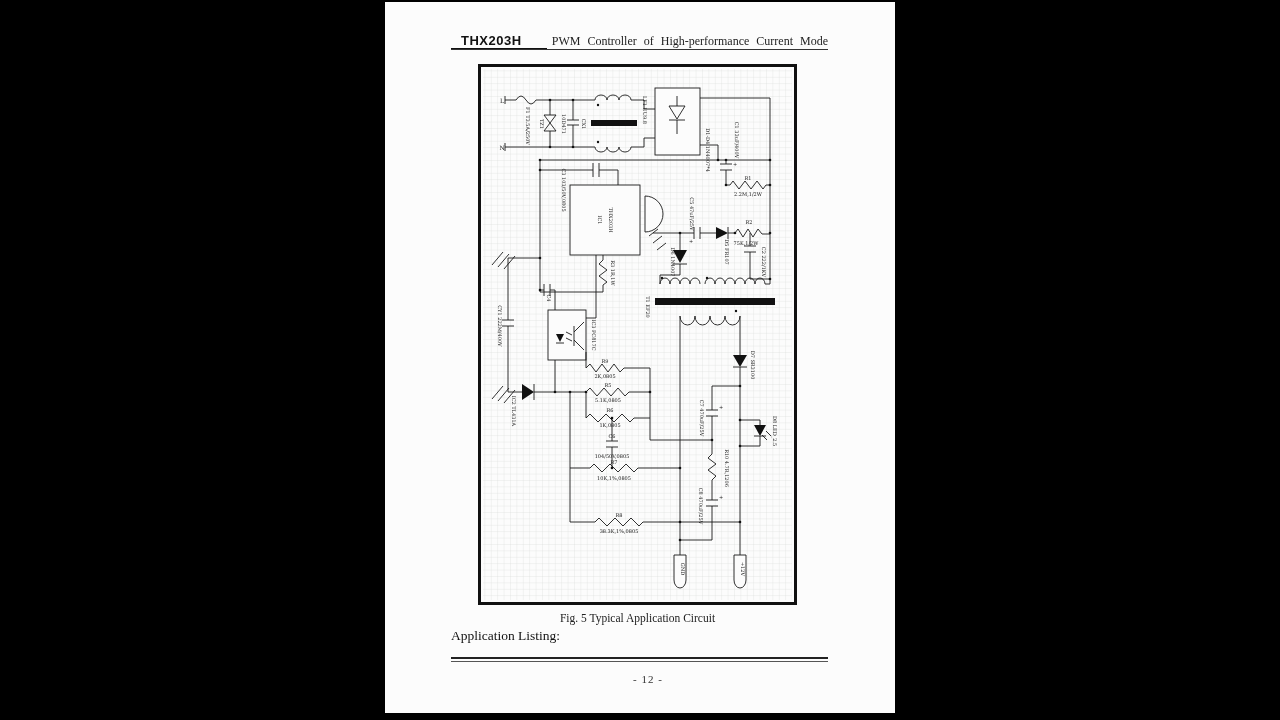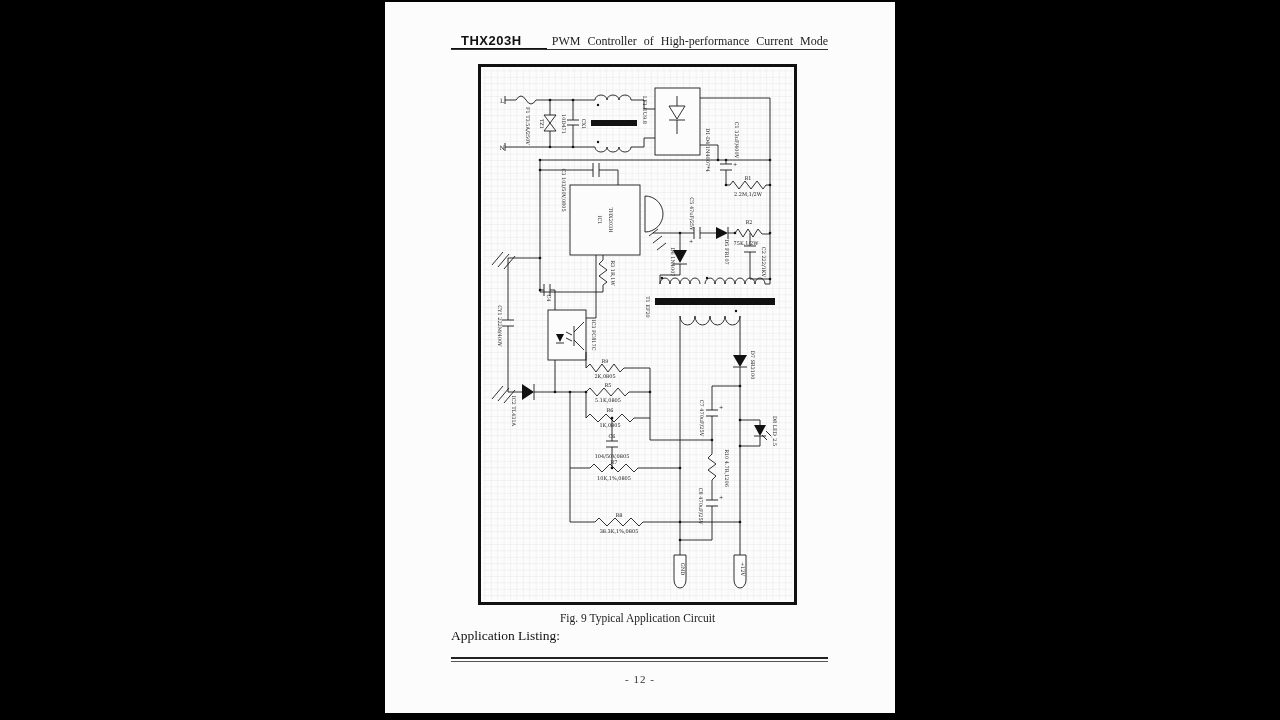--- a/index.html
+++ b/index.html
@@ -12,21 +12,21 @@
              font-size:12px;word-spacing:4px;color:#222;}
   .hdr-rule{position:absolute;left:66px;top:47px;width:377px;border-top:1.4px solid #333;}
   .hdr-rule-thick{position:absolute;left:66px;top:46px;width:96px;border-top:2.6px solid #111;}
   #schembox{position:absolute;left:93px;top:62px;width:319px;height:541px;}
   .caption{position:absolute;left:93px;top:610px;width:319px;text-align:center;
            font-size:11.5px;color:#222;}
   .listing{position:absolute;left:66px;top:626px;font-size:13.5px;color:#111;}
   .foot-rule{position:absolute;left:66px;top:655px;width:377px;border-top:2.2px solid #222;}
   .foot-rule2{position:absolute;left:66px;top:659px;width:377px;border-top:1px solid #555;}
   .pageno{position:absolute;left:0;top:671px;width:510px;text-align:center;
-          font-size:11px;letter-spacing:1px;color:#333;}
+          font-size:11px;letter-spacing:1px;color:#333;padding-left:8px;}
   svg text{font-family:"DejaVu Serif", serif;fill:#1a1a1a;}
 </style>
 </head>
 <body>
 
 <div id="stage">
   <div id="page">
 
     <div class="hdr-part">THX203H</div>
     <div class="hdr-title">PWM Controller of High-performance Current Mode</div>
@@ -205,21 +205,21 @@
             <text x="203" y="505" font-size="5" text-anchor="middle" transform="rotate(90 203 505)">GND</text>
             <text x="263" y="505" font-size="5" text-anchor="middle" transform="rotate(90 263 505)">+12V</text>
             <text x="257" y="102" font-size="5" text-anchor="middle">+</text>
             <text x="213" y="179" font-size="5" text-anchor="middle">+</text>
             <text x="243" y="345" font-size="5" text-anchor="middle">+</text>
             <text x="243" y="435" font-size="5" text-anchor="middle">+</text>
           </g>
       </svg>
     </div>
 
-    <div class="caption">Fig. 9 Typical Application Circuit</div>
+    <div class="caption">Fig. 5 Typical Application Circuit</div>
     <div class="listing">Application Listing:</div>
     <div class="foot-rule"></div>
     <div class="foot-rule2"></div>
     <div class="pageno">- 12 -</div>
   </div>
 
   <div style="position:absolute;left:0;top:0;width:385px;height:720px;background:#000;"></div>
   <div style="position:absolute;left:895px;top:0;width:385px;height:720px;background:#000;"></div>
 </div>
 

